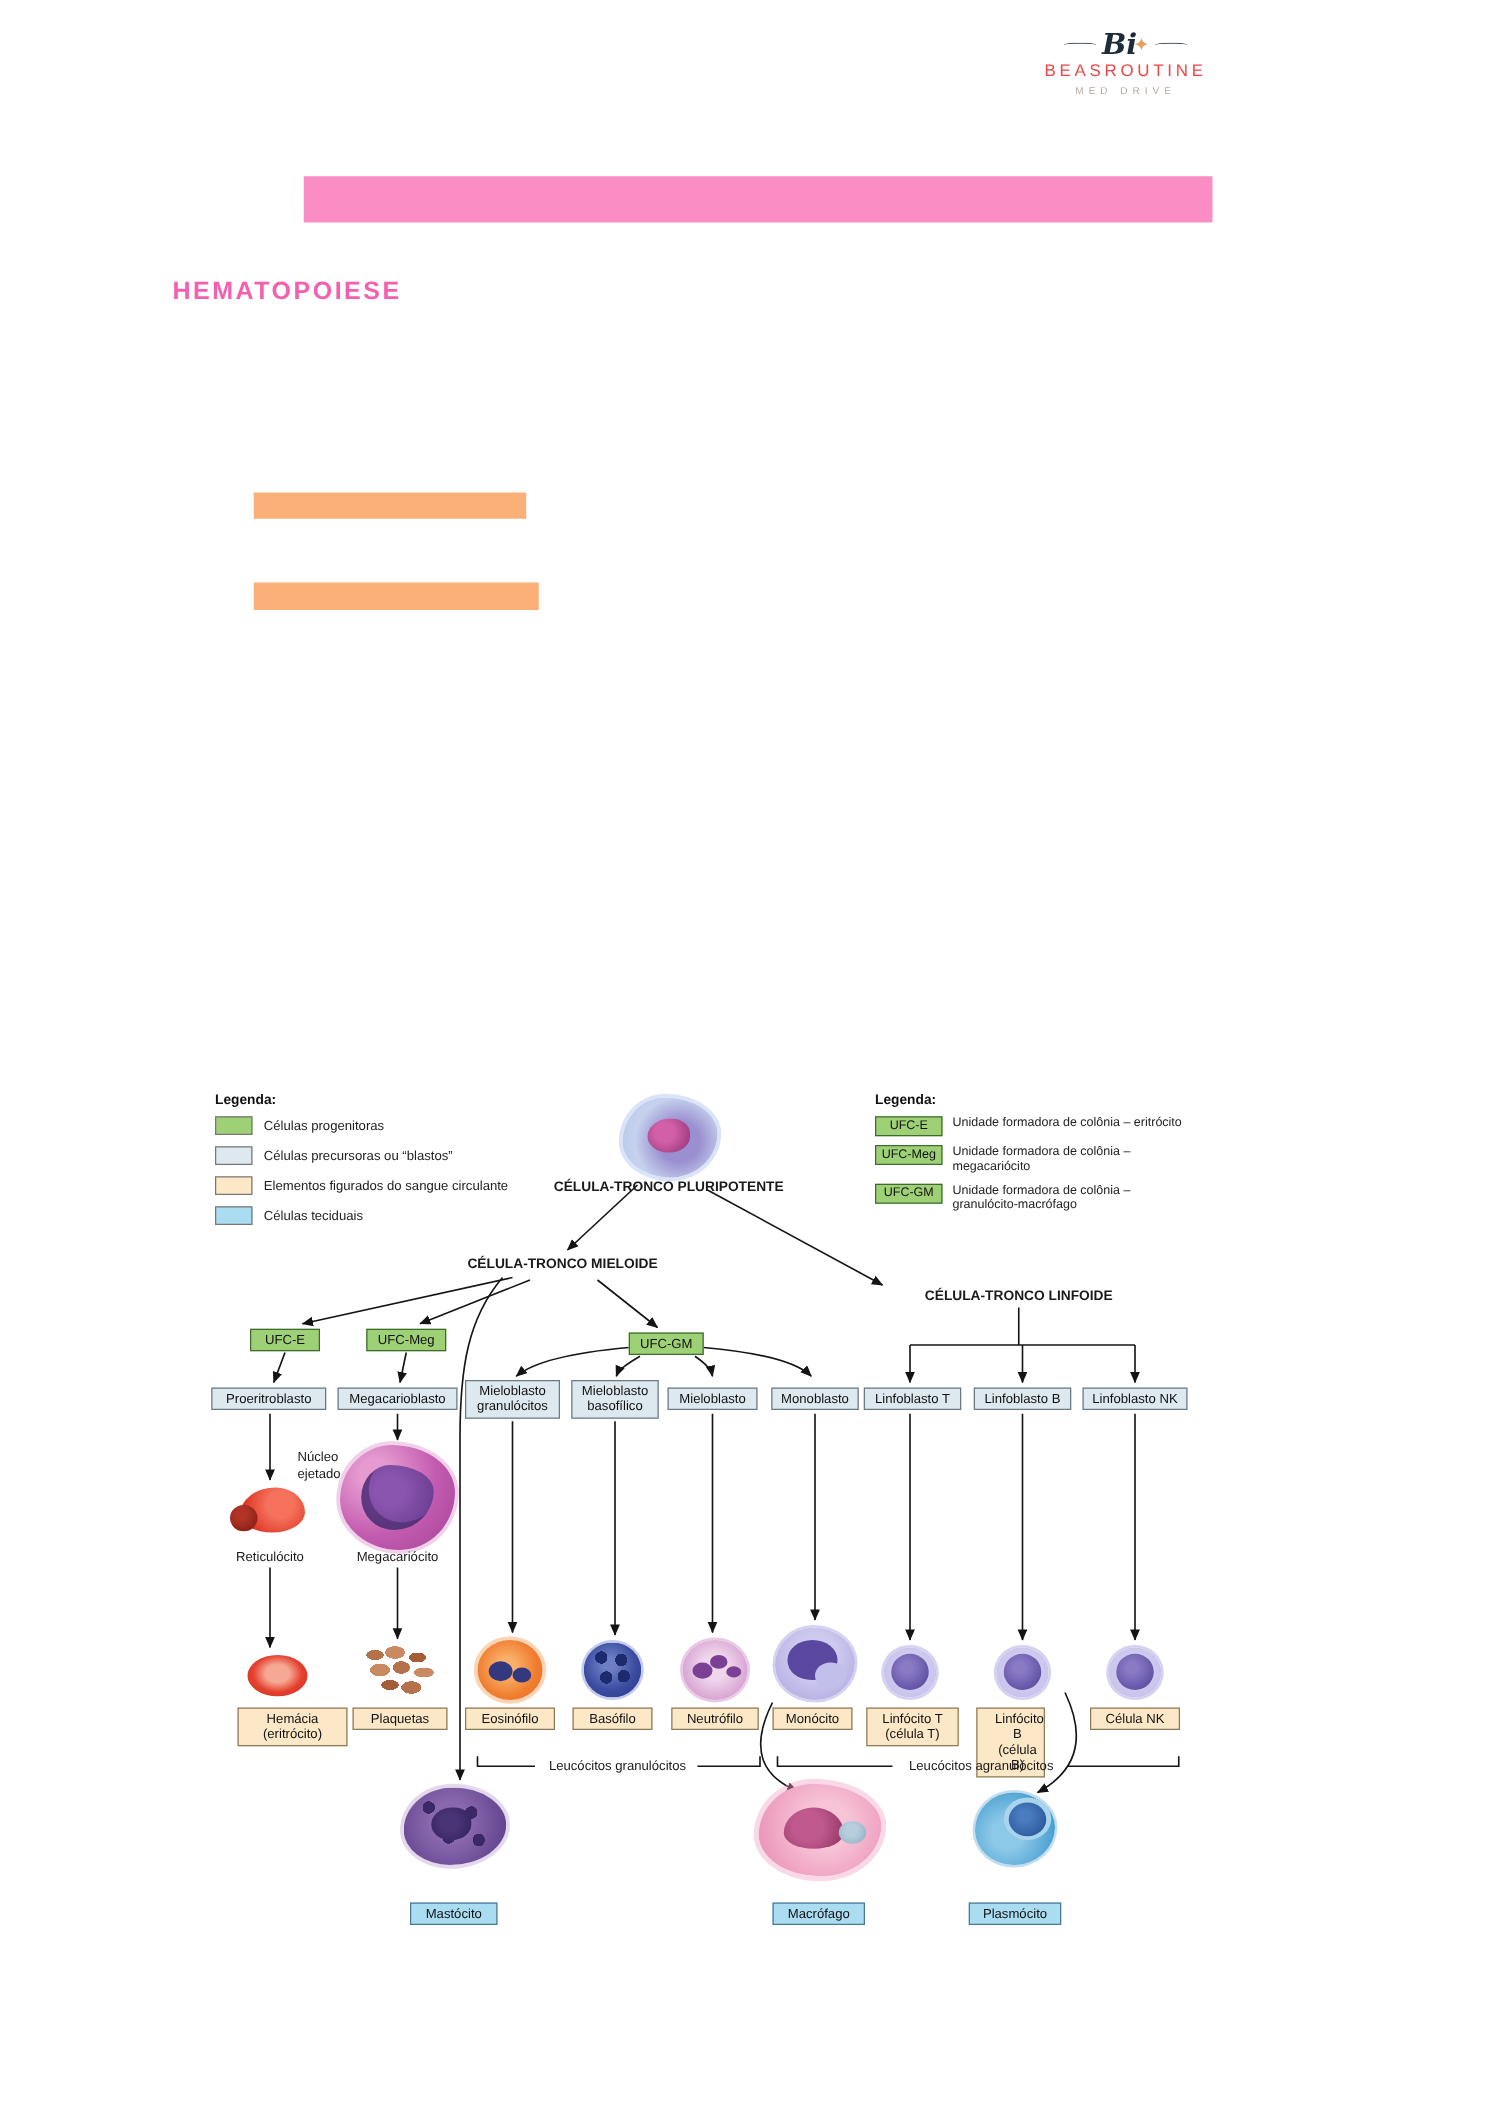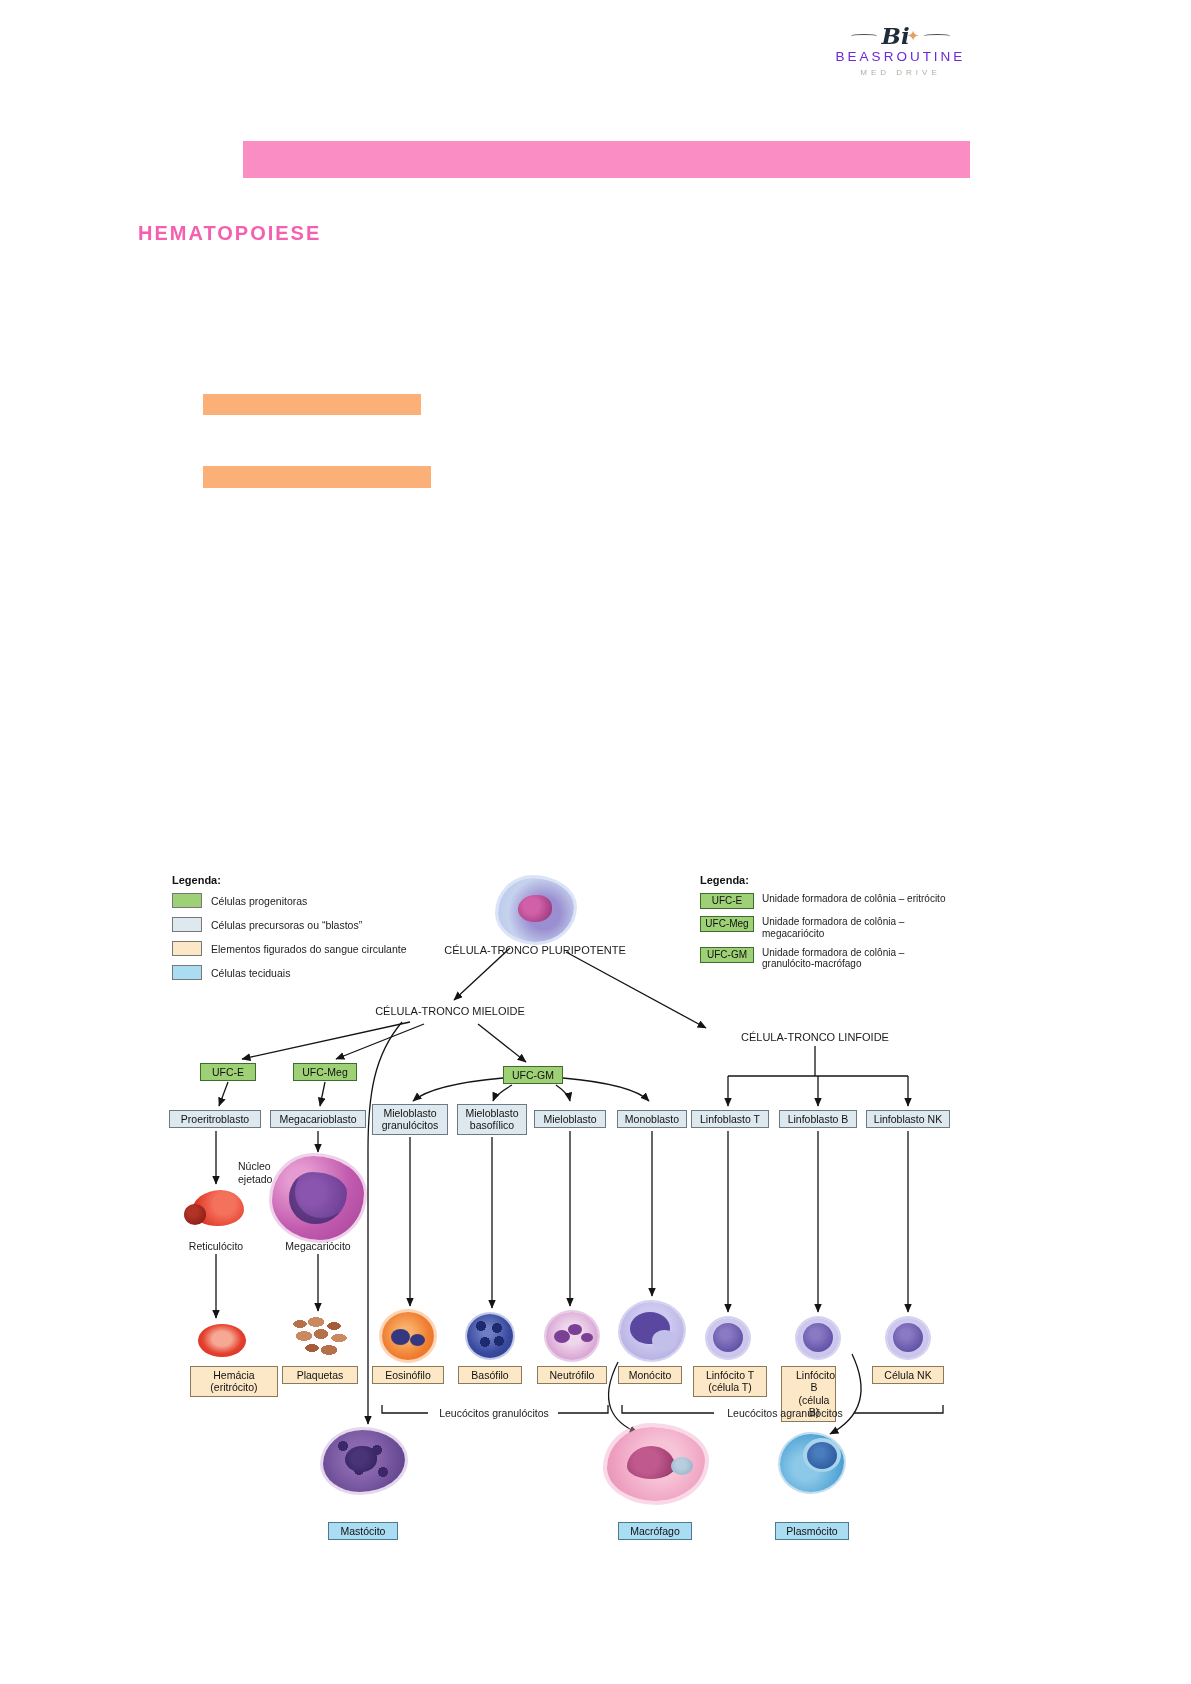--- a/index.html
+++ b/index.html
@@ -9,31 +9,31 @@
     font-family:"Liberation Sans","DejaVu Sans",sans-serif; overflow:hidden;
   }
   .abs { position:absolute; }
 
   
   .logo { position:absolute; left:818px; top:24px; width:165px; text-align:center; color:#1e2b38; }
   .logo-top { display:flex; align-items:center; justify-content:center; }
   .logo-flourish { display:inline-block; width:26px; border-top:1.5px solid #1e2b38; border-radius:50%; height:4px; opacity:.85; margin:0 5px; }
   .logo-script { font-family:"DejaVu Serif",serif; font-style:italic; font-weight:bold; font-size:23px; line-height:1;text-align:center; }
   .logo-sparkle { color:#e8a060; font-size:15px; vertical-align:top; margin-left:-3px; }
-  .logo-name { font-size:13.5px; letter-spacing:3px; margin-top:2px; color:#6d28d9; }
+  .logo-name { font-size:13.5px; letter-spacing:3px; margin-top:2px; color:#ef4444; }
   .logo-tag { font-size:8px; letter-spacing:4px; color:#b5aca3; margin-top:4px; }
 
   
   .hl-pink { position:absolute; left:243px; top:141px; width:727px; height:37px; background:#fb8dc5; }
   .hl-orange { position:absolute; background:#fbb078; }
   .page-title { position:absolute; left:138px; top:222px; font-size:20px; font-weight:900; letter-spacing:2px; color:#f45fb0; }
 
   
   .dlabel { font-size:11px; color:#1a1a1a; text-align:center; line-height:1.2; }
-  .bold { font-weight:normal; }
+  .bold { font-weight:bold; }
   .small { font-size:10.5px; }
   .box { position:absolute; border:1px solid #5a5a5a; font-size:10.5px; text-align:center; padding:2px 3px; line-height:1.18; color:#111; background:#fff; }
   .green { background:#9ed176; border-color:#3f6b30; }
   .blast { background:#dde9ef; border-color:#6a7a84; }
   .figured { background:#fce8c6; border-color:#8a7a5a; }
   .tissue { background:#aadcf2; border-color:#4a7a96; }
 
   .legend { width:260px; }
   .legend-title { font-weight:bold; font-size:11px; margin-bottom:7px; color:#111; }
   .lrow { display:flex; align-items:center; margin-bottom:9px; }

